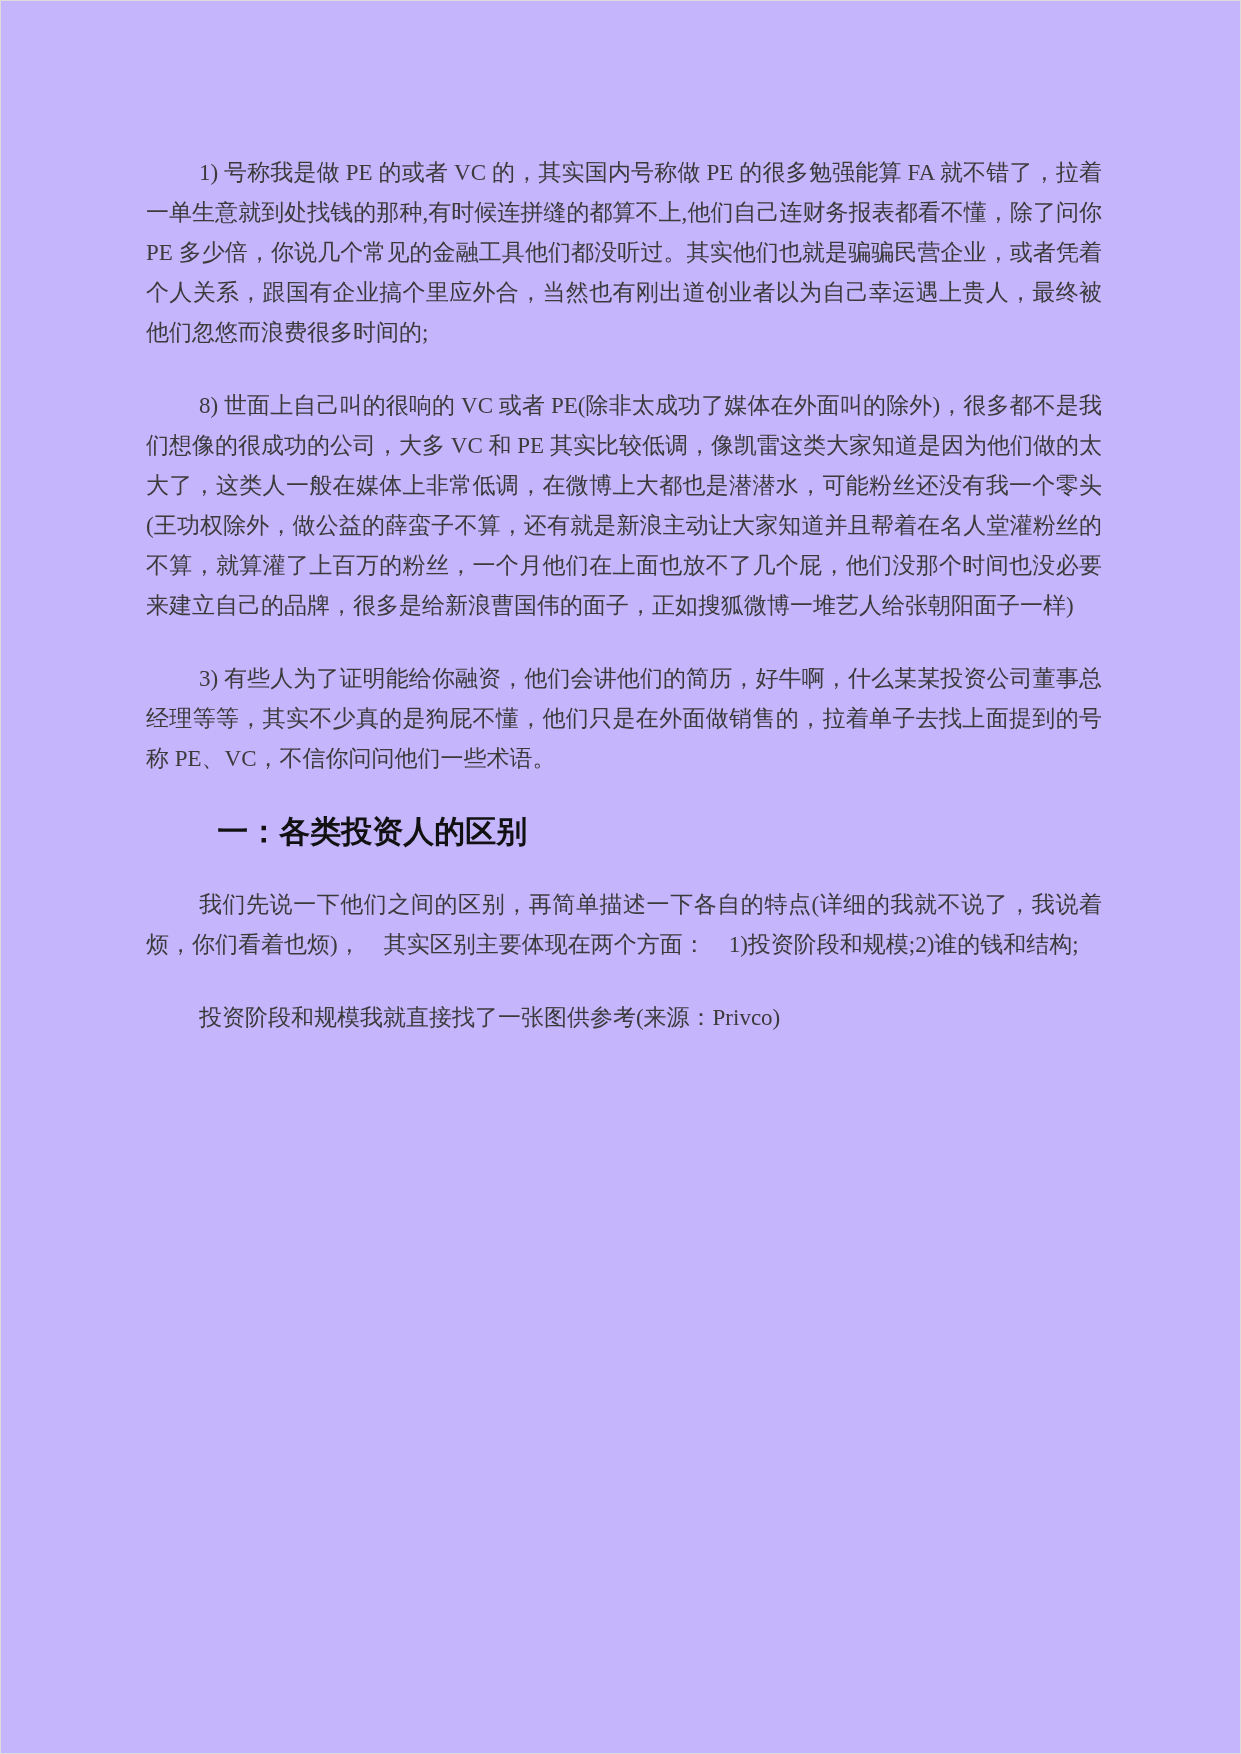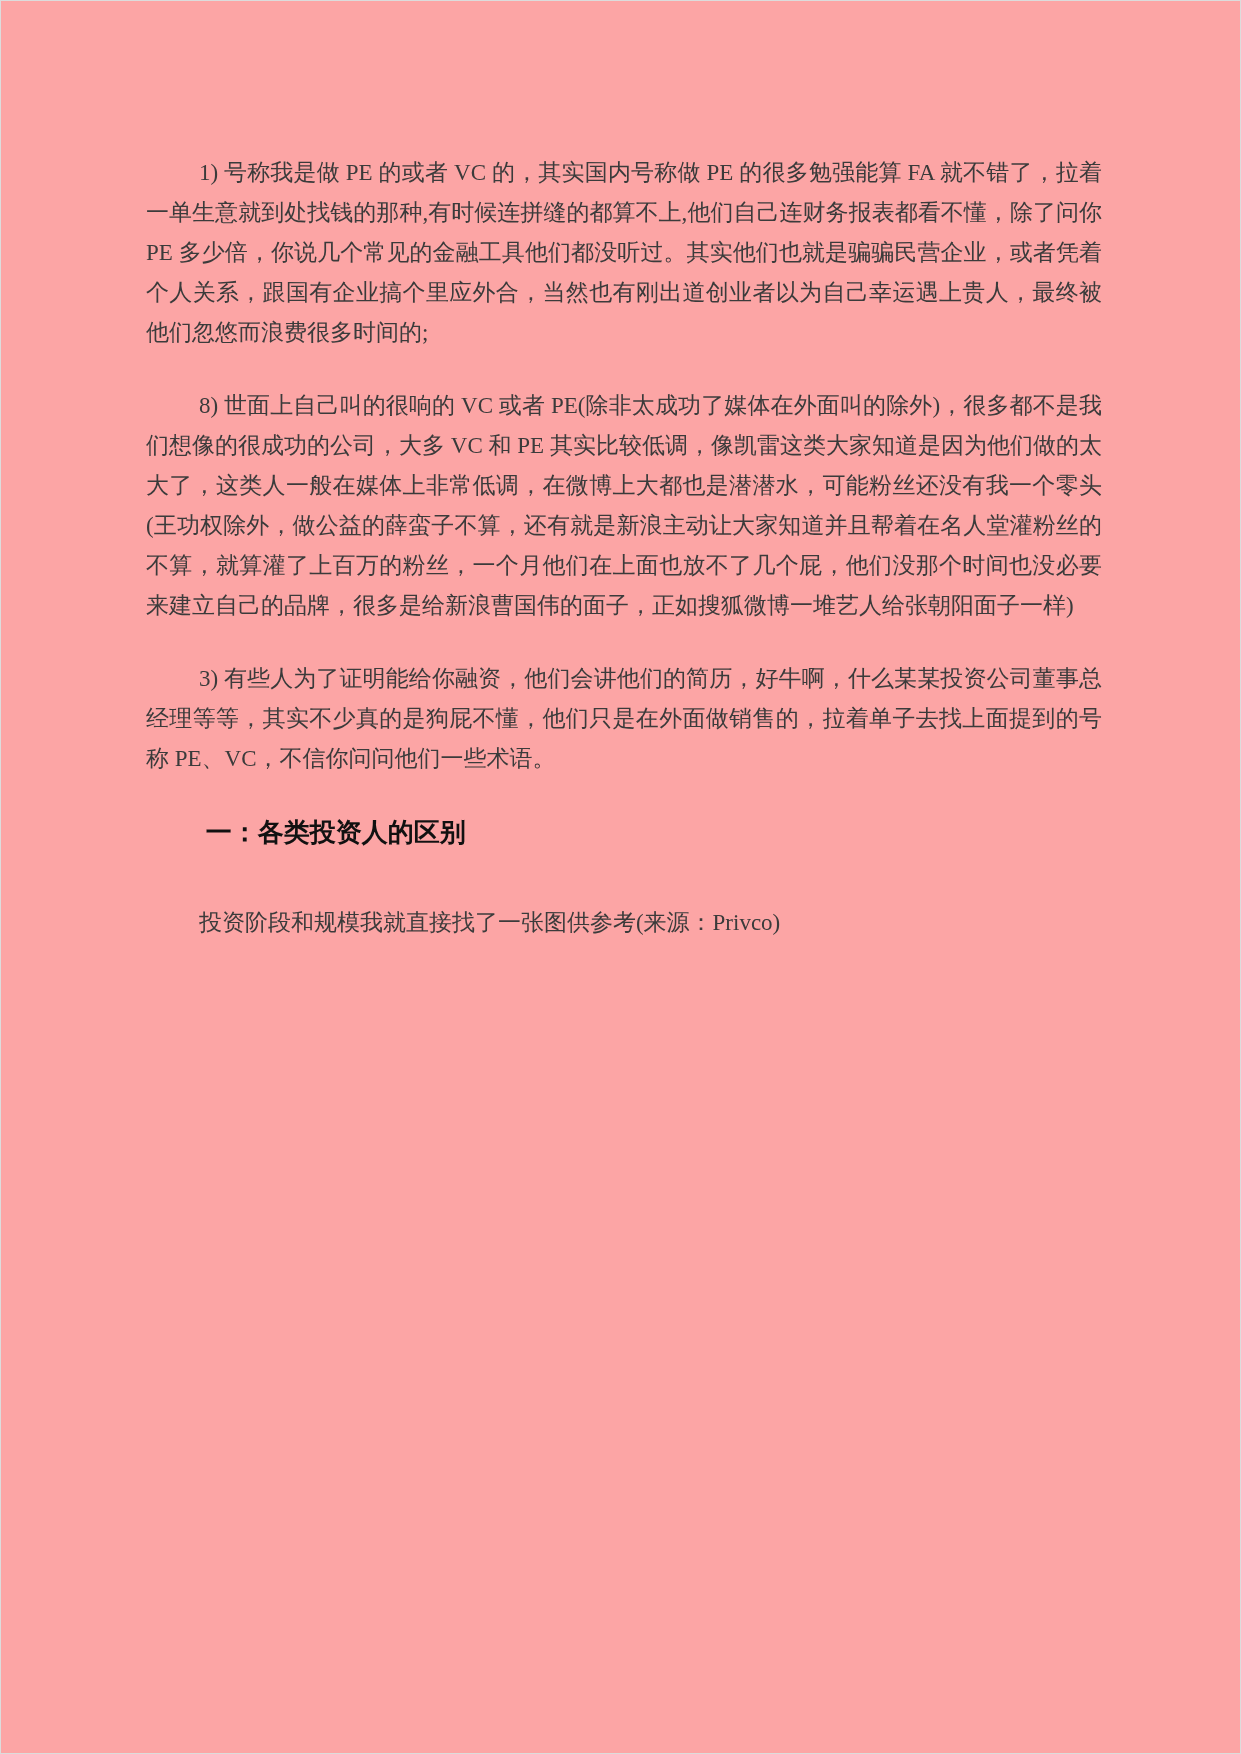--- a/index.html
+++ b/index.html
@@ -4,21 +4,21 @@
 <style>
   html, body {
     margin: 0;
     padding: 0;
     background: #ffffff;
   }
   .page {
     position: relative;
     width: 1241px;
     height: 1754px;
-    background: #fca5a5;
+    background: #c4b5fd;
     border: 1px solid #dcdcdc;
     box-sizing: border-box;
     overflow: hidden;
     font-family: "Liberation Serif", "DejaVu Serif", serif;
   }
   .doc {
     position: absolute;
     top: 152px;
     left: 145px;
     width: 956px;
@@ -29,33 +29,34 @@
     line-height: 40px;
     color: #3b3b3b;
     text-align: justify;
     text-indent: 2.3em;
     word-break: break-all;
   }
   .para:last-child {
     margin-bottom: 16px;
   }
   .heading {
-    margin: 0 0 51px 0;
-    font-size: 26px;
+    margin: 0 0 33px 0;
+    font-size: 31px;
     line-height: 40px;
     color: #111111;
     font-weight: bold;
     font-family: "Liberation Sans", "DejaVu Sans", sans-serif;
     text-indent: 2.3em;
   }
 </style>
 </head>
 <body>
 
 <div class="page">
   <div class="doc">
     <p class="para">1) 号称我是做 PE 的或者 VC 的，其实国内号称做 PE 的很多勉强能算 FA 就不错了，拉着一单生意就到处找钱的那种,有时候连拼缝的都算不上,他们自己连财务报表都看不懂，除了问你 PE 多少倍，你说几个常见的金融工具他们都没听过。其实他们也就是骗骗民营企业，或者凭着个人关系，跟国有企业搞个里应外合，当然也有刚出道创业者以为自己幸运遇上贵人，最终被他们忽悠而浪费很多时间的;</p>
     <p class="para">8) 世面上自己叫的很响的 VC 或者 PE(除非太成功了媒体在外面叫的除外)，很多都不是我们想像的很成功的公司，大多 VC 和 PE 其实比较低调，像凯雷这类大家知道是因为他们做的太大了，这类人一般在媒体上非常低调，在微博上大都也是潜潜水，可能粉丝还没有我一个零头(王功权除外，做公益的薛蛮子不算，还有就是新浪主动让大家知道并且帮着在名人堂灌粉丝的不算，就算灌了上百万的粉丝，一个月他们在上面也放不了几个屁，他们没那个时间也没必要来建立自己的品牌，很多是给新浪曹国伟的面子，正如搜狐微博一堆艺人给张朝阳面子一样)</p>
     <p class="para">3) 有些人为了证明能给你融资，他们会讲他们的简历，好牛啊，什么某某投资公司董事总经理等等，其实不少真的是狗屁不懂，他们只是在外面做销售的，拉着单子去找上面提到的号称 PE、VC，不信你问问他们一些术语。</p>
     <h2 class="heading">一：各类投资人的区别</h2>
+    <p class="para">我们先说一下他们之间的区别，再简单描述一下各自的特点(详细的我就不说了，我说着烦，你们看着也烦)，　其实区别主要体现在两个方面：　1)投资阶段和规模;2)谁的钱和结构;</p>
     <p class="para">投资阶段和规模我就直接找了一张图供参考(来源：Privco)</p>
   </div>
 </div>
 
 </body></html>

